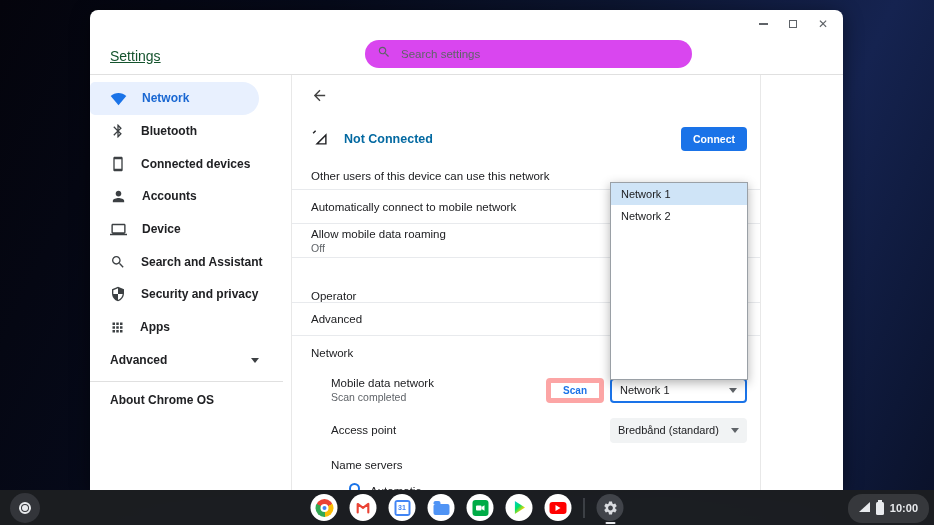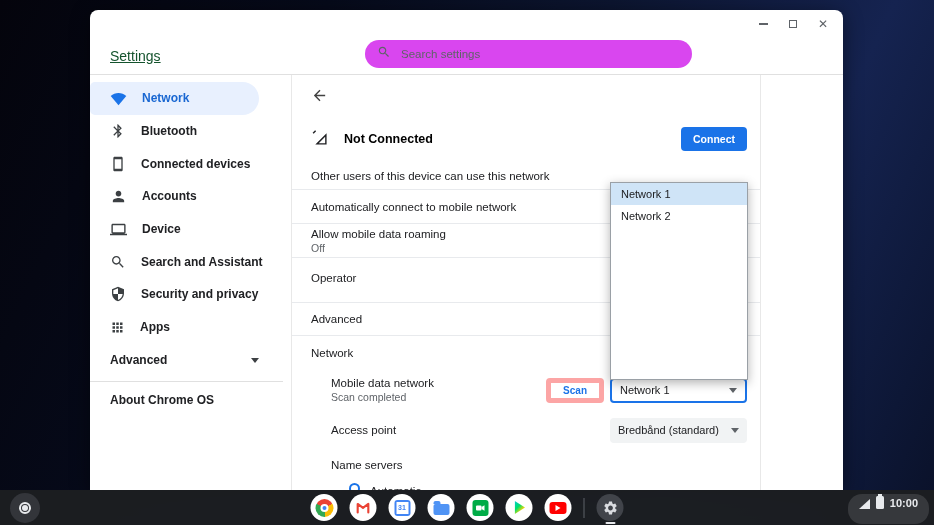--- a/index.html
+++ b/index.html
@@ -45,29 +45,29 @@
 
   
   .content { flex:1; background:#fff; overflow:hidden; }
   .card { width:470px; margin-left:8px; height:100%;
     border-left:1px solid #e8e8e8; border-right:1px solid #e8e8e8; }
   .row { padding:0 13px 0 19px; display:flex; align-items:center; }
   .bb { border-bottom:1px solid #e8eaed; }
   .back-row { height:40px; }
   .back-btn { cursor:pointer; display:flex; align-items:center; }
   .status-row { height:48px; gap:16px; }
-  .status-title { font-size:12.5px; font-weight:bold; color:#000000; flex:1; }
+  .status-title { font-size:12.5px; font-weight:bold; color:#0369a1; flex:1; }
   .btn-primary { background:#1a73e8; color:#fff; font-size:10.5px; font-weight:bold; border:0;
     border-radius:4px; height:24px; padding:0 12px; cursor:pointer; font-family:"Liberation Sans", sans-serif; }
   .text-row { font-size:11.5px; color:#202124; }
   .other-users-row { height:27px; }
   .auto-row { height:34px; }
   .roaming-row { height:34px; align-items:center; }
   .two-line .sub { font-size:10.5px; color:#5f6368; margin-top:2px; }
-  .operator-row { height:45px; align-items:flex-start; padding-top:14px; }
+  .operator-row { height:45px; align-items:flex-end; padding-top:14px; }
   .advanced-row { height:33px; }
   .network-header-row { height:34px; }
   .mobile-row { height:40px; padding-left:39px;justify-content:space-between; }
   .mobile-row .lbl { flex:1; }
   .btn-scan { background:#fff; color:#1a73e8; font-size:10px; font-weight:bold; border:5px solid #fca5a5;
     border-radius:4px; height:25px; padding:0 12px; margin-right:6px; cursor:pointer; font-family:"Liberation Sans", sans-serif; }
   .select { width:137px; height:25px; border-radius:4px; display:flex; align-items:center;
     justify-content:space-between; padding:0 8px; font-size:11px; color:#202124; cursor:pointer; }
   .select-focused { border:2px solid #1a73e8; background:#fff; }
   .select-plain { background:#f1f3f4; }
@@ -111,21 +111,21 @@
   .ic-folder { width:16px; height:11px; background:#5094f5; border-radius:2px; position:relative; margin-top:3px; }
   .ic-folder::before { content:""; position:absolute; top:-3px; left:0; width:7px; height:3px;
     background:#5094f5; border-radius:2px 2px 0 0; }
   .ic-meet { width:16px; height:16px; background:#00ac47; border-radius:3px; display:flex; align-items:center; justify-content:center; }
   .ic-play { width:15px; height:15px; clip-path:polygon(22% 6%, 22% 94%, 90% 50%);
     background:linear-gradient(135deg,#00c3ff 0%,#00e06b 45%,#ffd500 70%,#ff3a44 100%); }
   .ic-yt { width:17px; height:12px; background:#f00; border-radius:3px; display:flex; align-items:center; justify-content:center; }
   .ic-yt span { width:0; height:0; border-left:5px solid #fff; border-top:3px solid transparent; border-bottom:3px solid transparent; }
 
   .status-pill { position:absolute; right:5px; top:4px; height:29px; border-radius:14px;
-    background:rgba(255,255,255,.12); display:flex; align-items:flex-end; gap:6px; padding:15px 11px; cursor:pointer; }
+    background:rgba(255,255,255,.12); display:flex; align-items:flex-start; gap:6px; padding:8px 11px; cursor:pointer; }
   .ic-signal { width:0; height:0; border-left:11px solid transparent; border-bottom:10px solid #e8eaed; }
   .ic-batt { width:8px; height:13px; background:#e8eaed; border-radius:1.5px; position:relative; }
   .ic-batt::before { content:""; position:absolute; top:-2px; left:2px; width:4px; height:2px; background:#e8eaed; }
   .clock { font-size:11px; color:#e8eaed; font-weight:bold; }
 </style>
 </head>
 <body>
 
 <div class="screen">
 

